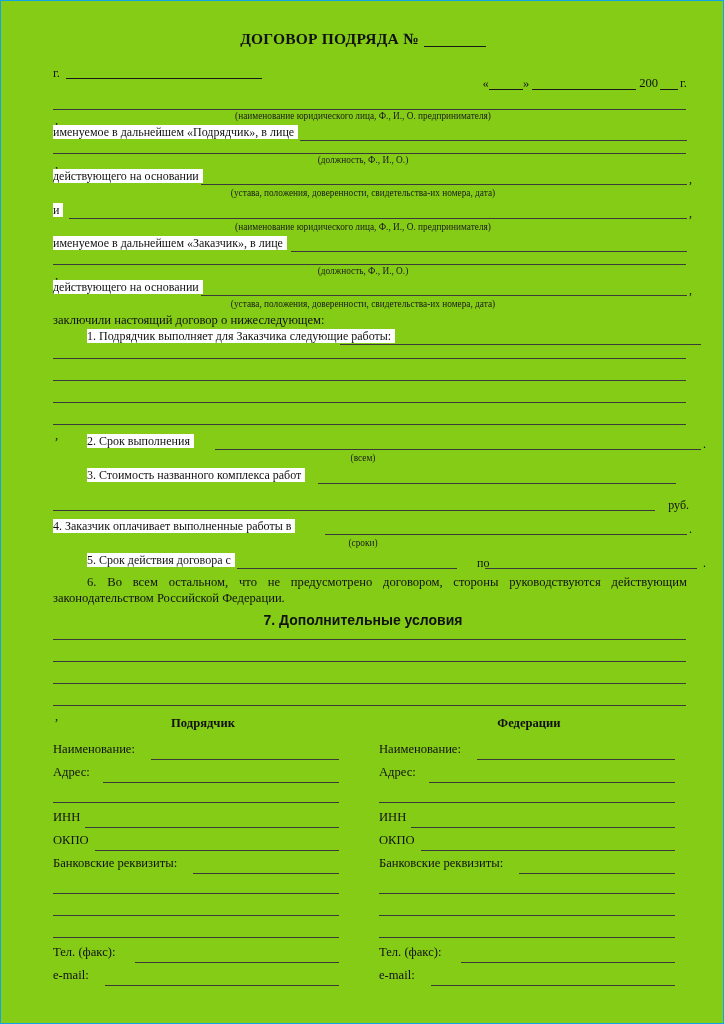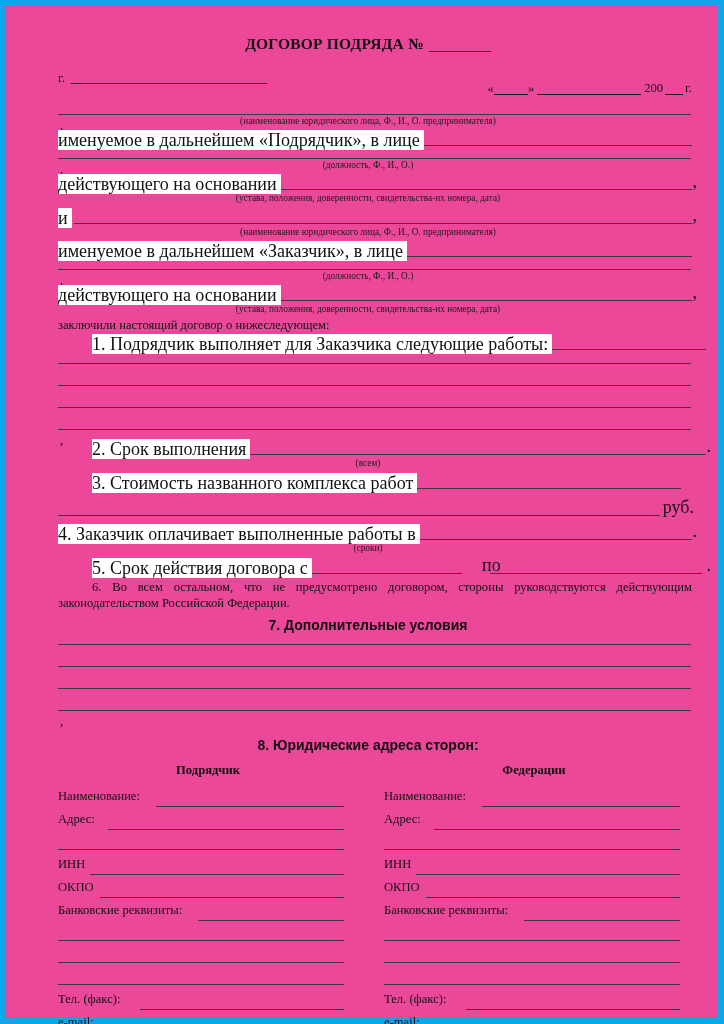--- a/index.html
+++ b/index.html
@@ -11,23 +11,23 @@
     width: 724px;
     height: 1024px;
     font-family: "Liberation Serif", "DejaVu Serif", serif;
     color: #111111;
     position: relative;
     overflow: hidden;
   }
   .page {
     position: absolute;
     inset: 0;
-    border: 6px solid #0ea5e9;
+    border: 1px solid #0ea5e9;
     box-sizing: border-box;
-    background: #ec4899;
+    background: #84cc16;
   }
   .sheet {
     position: absolute;
     left: 38px;
     top: 0;
     width: 648px;
     height: 1024px;
   }
 
   
@@ -96,21 +96,21 @@
     content: ",";
     position: relative;
     top: 1px;
     left: 2px;
     font-size: 12.6px;
   }
 
   .labelline {
     position: relative;
     height: 18px;
-    font-size: 18px;
+    font-size: 12px;
     margin-left: 14px;
   }
   .labelline .lbl { position: relative; z-index: 2; background: #fff; padding-right: 4px; }
   .labelline .ln {
     position: absolute;
     bottom: 2px;
     right: 0;
     border-bottom: 1.1px solid #3a3a3a;
     height: 0;
   }
@@ -262,21 +262,20 @@
     </div>
 
     <div class="clause indent" style="margin-top:3px;white-space:normal;text-align:justify;">6. Во всем остальном, что не предусмотрено договором, стороны руководствуются действующим законодательством Российской Федерации.</div>
 
     <div class="section-head" style="margin-top:6px;">7. Дополнительные условия</div>
     <div class="blankline" style="margin-top:11px;"></div>
     <div class="blankline" style="margin-top:21px;"></div>
     <div class="blankline" style="margin-top:21px;"></div>
     <div class="blankline comma" style="margin-top:21px;"></div>
 
-    <div class="section-head" style="margin-top:26px;">8. Юридические адреса сторон:</div>
 
     <div class="cols" style="height:320px;">
 
       <div class="col left">
         <div class="col-head">Подрядчик</div>
 
         <div class="frow">
           <span class="flbl">Наименование:</span>
           <span class="fln" style="left:98px;right:14px;"></span>
         </div>

